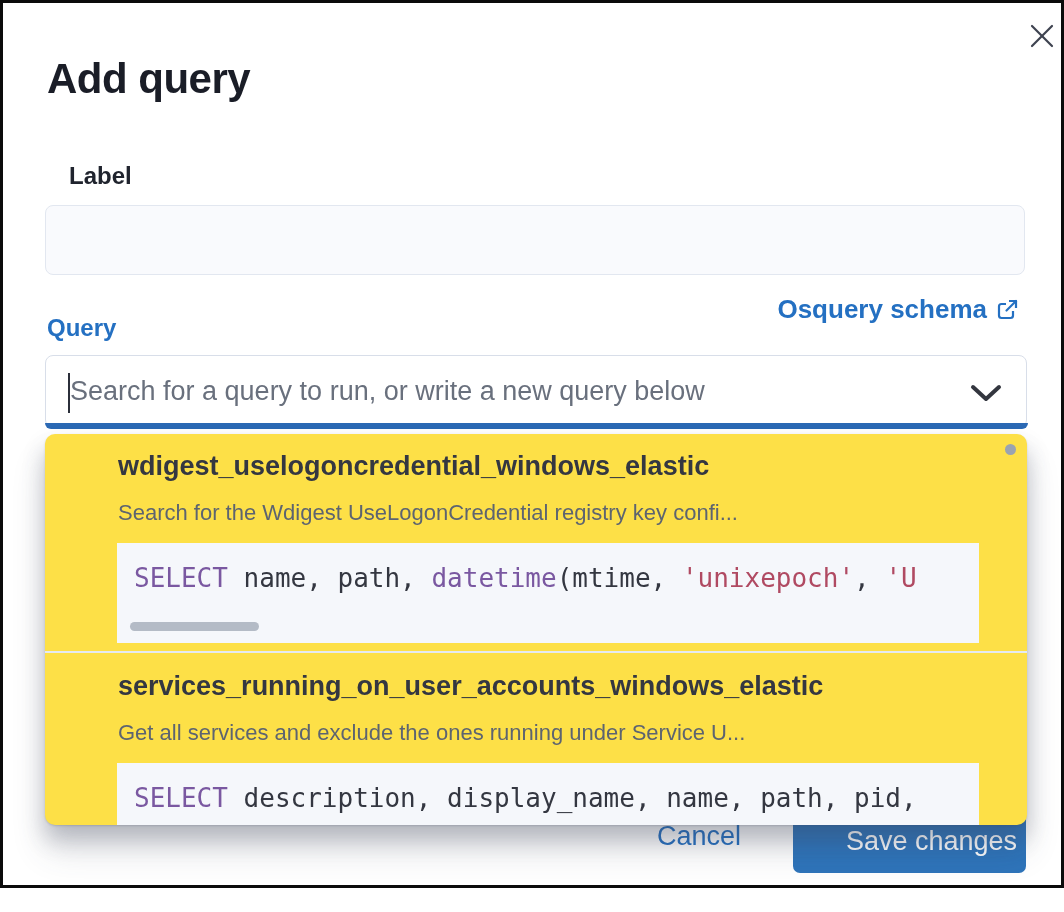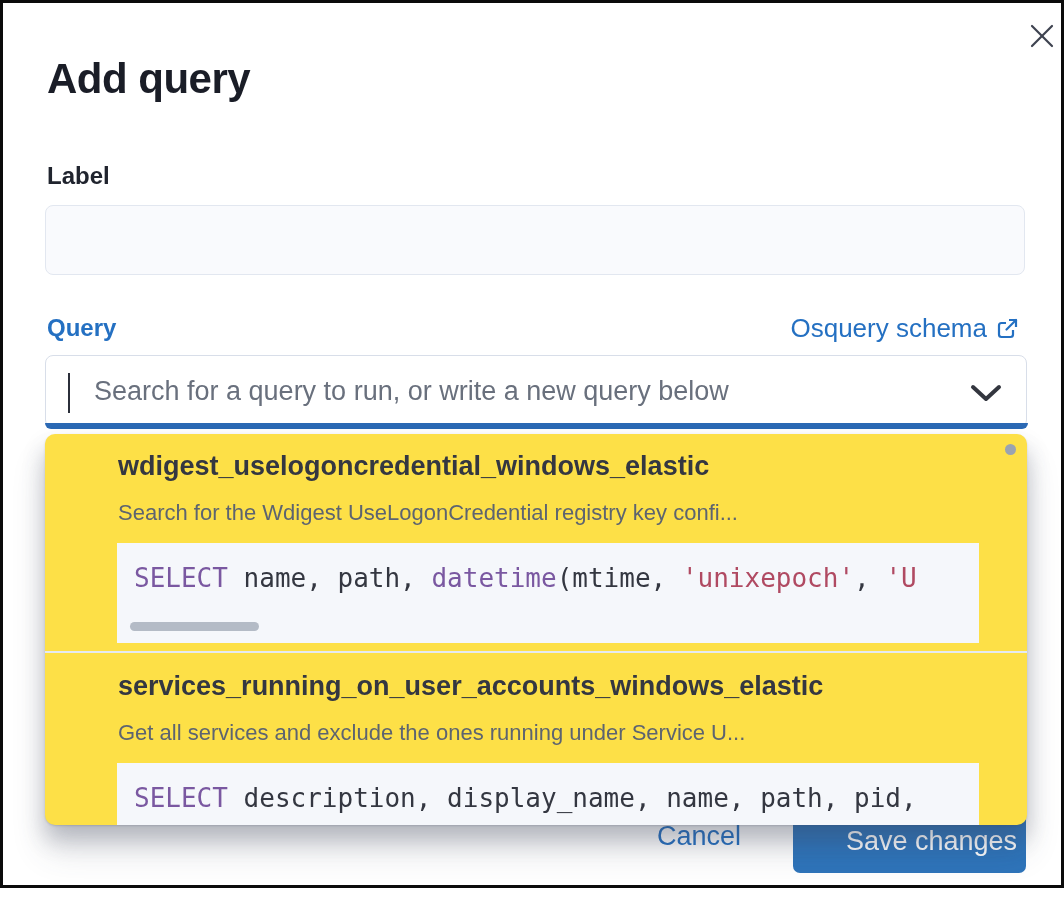--- a/index.html
+++ b/index.html
@@ -27,42 +27,42 @@
     background:none;border:none;cursor:pointer;display:flex;align-items:center;justify-content:center;
   }
   .modal-title{
     position:absolute;left:44px;top:52px;
     font-size:42px;font-weight:700;color:var(--heading-text);letter-spacing:-0.5px;
   }
   
   .field-label{
     position:absolute;left:44px;font-size:24px;font-weight:700;color:#20242e;
   }
-  .label-label{top:159px;}
+  .label-label{top:159px;margin-left:22px;}
   .label-input{
     position:absolute;left:42px;top:202px;width:980px;height:70px;
     background:#f9fafd;border:1.5px solid #e2e7f0;border-radius:8px;
     font-size:27px;color:var(--body-text);padding:0 20px;outline:none;
     font-family:"Liberation Sans", sans-serif;
   }
   
   .query-label{top:311px;color:var(--accent-blue);}
   .schema-link{
-    position:absolute;top:310px;right:42px;display:flex;align-items:center;gap:8px;
-    font-size:26px;font-weight:400;color:var(--accent-blue);text-decoration:none;cursor:pointer;
+    position:absolute;top:291px;right:42px;display:flex;align-items:center;gap:8px;
+    font-size:26px;font-weight:700;color:var(--accent-blue);text-decoration:none;cursor:pointer;
   }
   
   .combobox{
     position:absolute;left:42px;top:352px;width:982px;height:73px;
     background:#fff;border:1.5px solid var(--panel-border);border-radius:8px;
   }
   .combo-input{
     position:absolute;left:24px;top:0;width:880px;height:100%;
     border:none;outline:none;background:transparent;
-    font-size:27px;color:var(--body-text);font-family:"Liberation Sans", sans-serif;padding-left:24px;
+    font-size:27px;color:var(--body-text);font-family:"Liberation Sans", sans-serif;
   }
   .combo-input::placeholder{color:#69707d;opacity:1;}
   .text-cursor{
     position:absolute;left:22px;top:17px;width:2px;height:40px;background:#2b2f3a;
   }
   .combo-chevron{
     position:absolute;right:24px;top:28px;cursor:pointer;display:block;
   }
   .focus-underline{
     position:absolute;left:-1.5px;right:-1.5px;bottom:-1.5px;height:6px;

